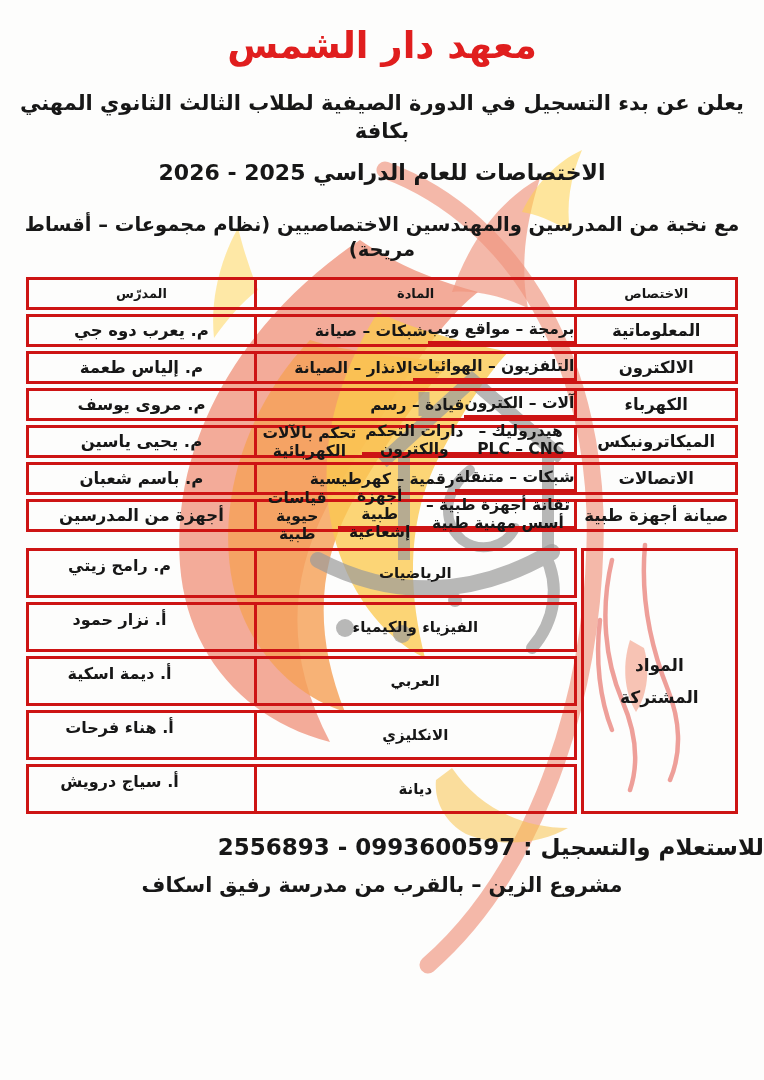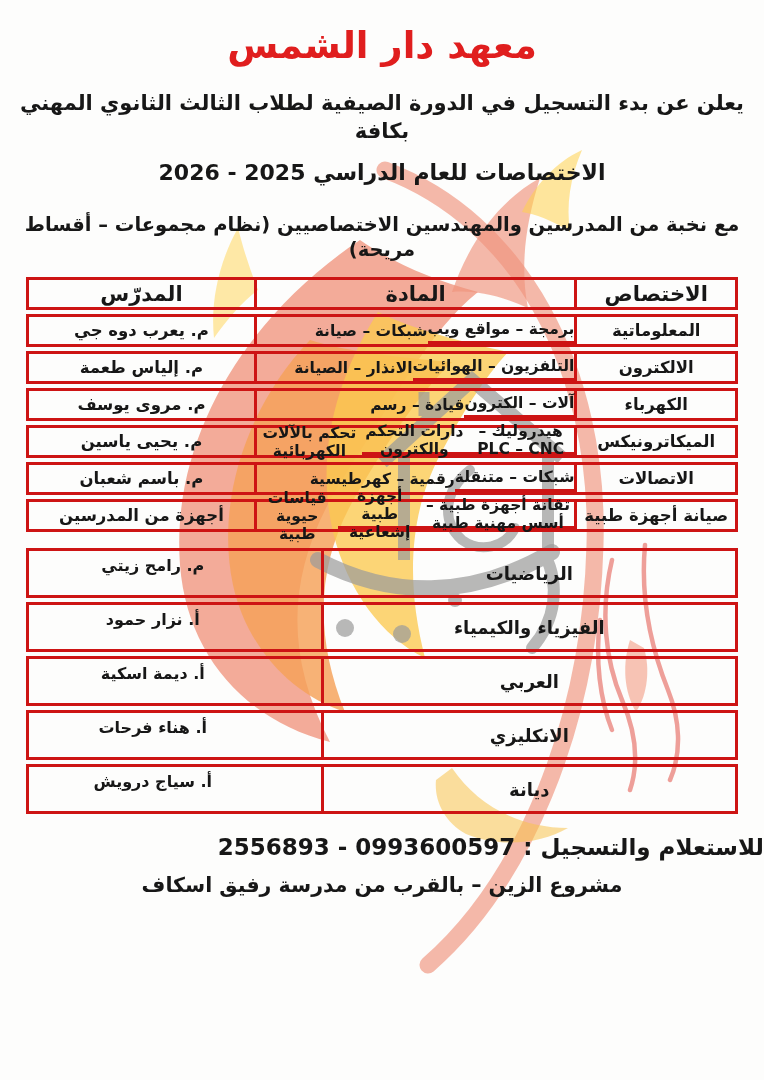--- a/index.html
+++ b/index.html
@@ -22,30 +22,30 @@
   .tbl { direction:rtl; width:712px; margin:15px auto 0; }
   .box { border:3px solid #cd1414; display:flex; margin-bottom:4px; }
   .box:last-child { margin-bottom:0; }
   .cell { display:flex; align-items:center; justify-content:center; text-align:center; }
   .spec   { width:22.75%; border-left:3px solid #cd1414; font-size:16.5px; padding:0 2px; }
   .subcol { width:45.40%; border-left:3px solid #cd1414; display:flex; flex-direction:row; }
   .teach  { width:31.85%; font-size:16.5px; }
   .srow { height:27px; display:flex; align-items:center; justify-content:center;
           text-align:center; font-size:15.5px; border-bottom:3px solid #cd1414; }
   .srow:last-child { border-bottom:none; }
-  .hdr .hcell { height:27px; font-size:21px; }
+  .hdr .hcell { height:27px; font-size:13px; }
 
   
   .tbl2 { direction:rtl; width:712px; margin:16px auto 0; display:flex; column-gap:4px; }
   .t2spec { width:22.1%; border:3px solid #cd1414; display:flex; align-items:center;
             justify-content:center; text-align:center; font-size:17px;
             white-space:pre-line; line-height:1.9; }
   .t2rows { flex:1; display:flex; flex-direction:column; row-gap:4px; }
   .t2row  { border:3px solid #cd1414; display:flex; }
-  .t2subj  { width:58.7%; border-left:3px solid #cd1414; height:44px; font-size:18px;
+  .t2subj  { width:58.7%; border-left:3px solid #cd1414; height:44px; font-size:15px;
              display:flex; align-items:center; justify-content:center; text-align:center;margin-left:44px; }
   .t2teach { flex:1; height:28px; font-size:16px;
              display:flex; align-items:center; justify-content:center; text-align:center; }
 
   .contact { margin-top:20px; text-align:right; font-size:23px;  direction:rtl; }
   .address { margin-top:13px; text-align:center; font-size:20.5px; direction:rtl; }
 </style>
 </head>
 <body>
 
@@ -163,20 +163,22 @@
           <div class="srow">تقانة أجهزة طبية – أسس مهنية طبية</div>
           <div class="srow">أجهزة طبية إشعاعية</div>
           <div class="srow">قياسات حيوية طبية</div>
         </div>
         <div class="cell teach">أجهزة من المدرسين</div>
       </div>
 
     </div>
 
     <div class="tbl2">
+      <div class="t2spec">المواد
+المشتركة</div>
       <div class="t2rows">
 
         <div class="t2row">
           <div class="t2subj">الرياضيات</div>
           <div class="t2teach">م. رامح زيتي</div>
         </div>
         <div class="t2row">
           <div class="t2subj">الفيزياء والكيمياء</div>
           <div class="t2teach">أ. نزار حمود</div>
         </div>

